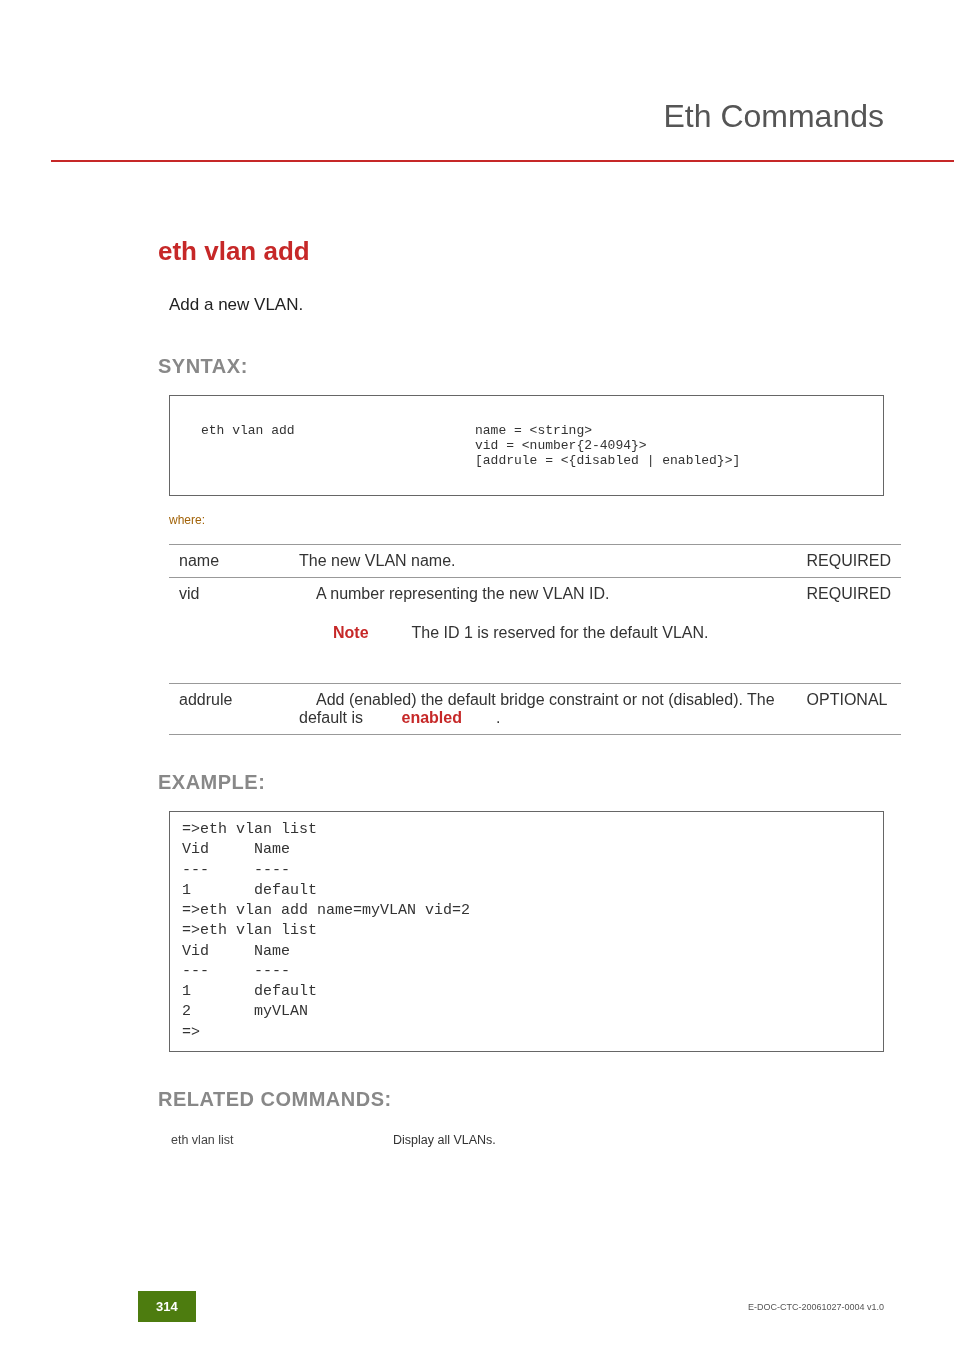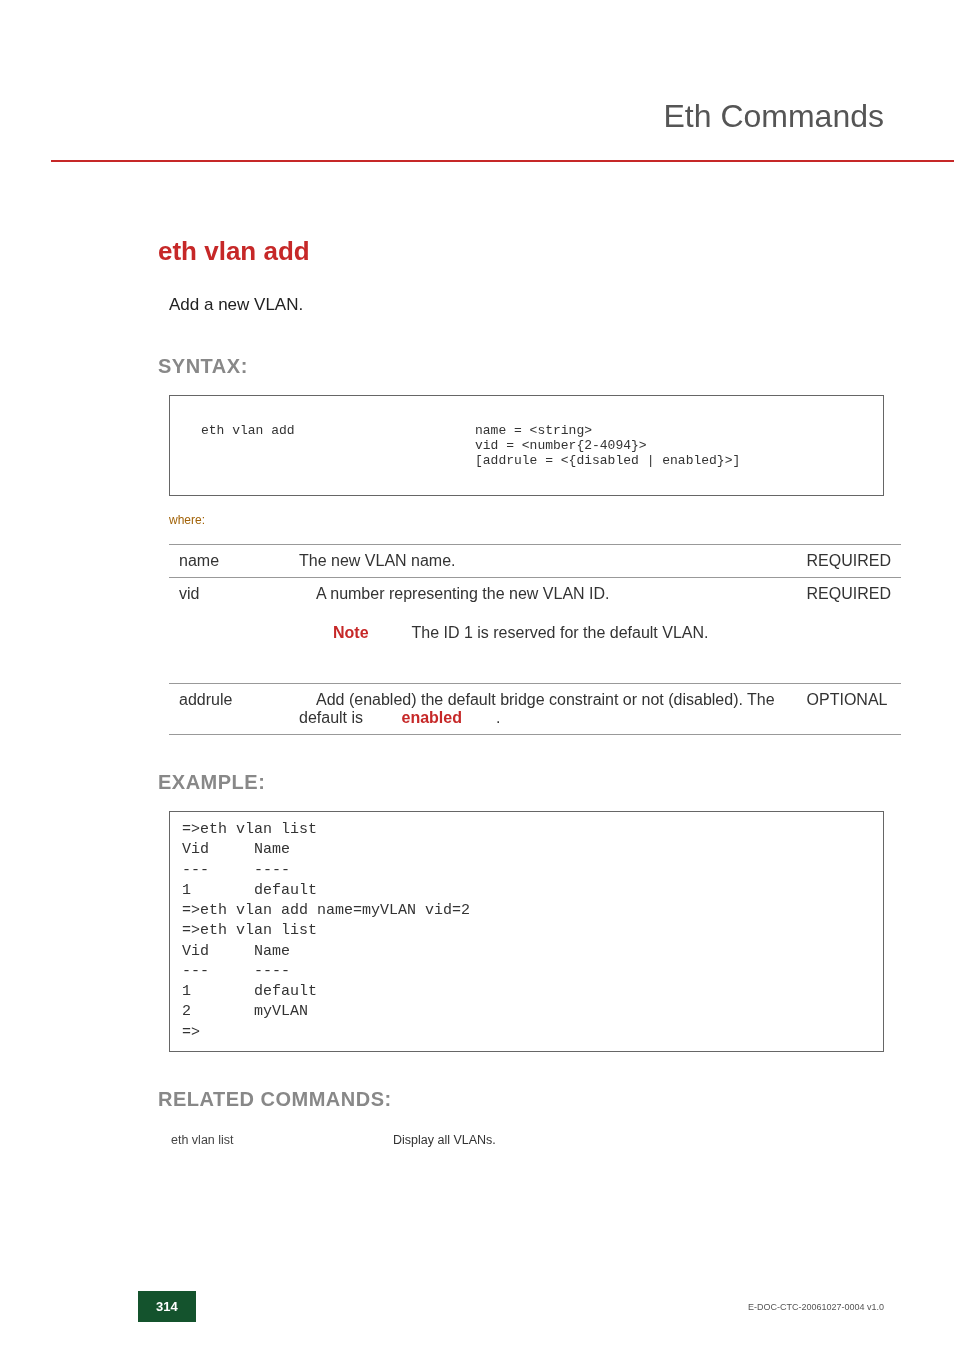--- a/index.html
+++ b/index.html
@@ -103,21 +103,21 @@
     position: absolute;
     bottom: 28px;
     left: 0;
     right: 0;
     display: flex;
     justify-content: space-between;
     align-items: center;
     padding: 0 70px;
   }
   .page-badge {
-    background: #14532d;
+    background: #4d7c0f;
     color: #fff;
     font-weight: bold;
     font-size: 13px;
     padding: 8px 18px;
   }
   .doc-id {
     font-size: 9px;
     color: #555;
   }
 </style>

